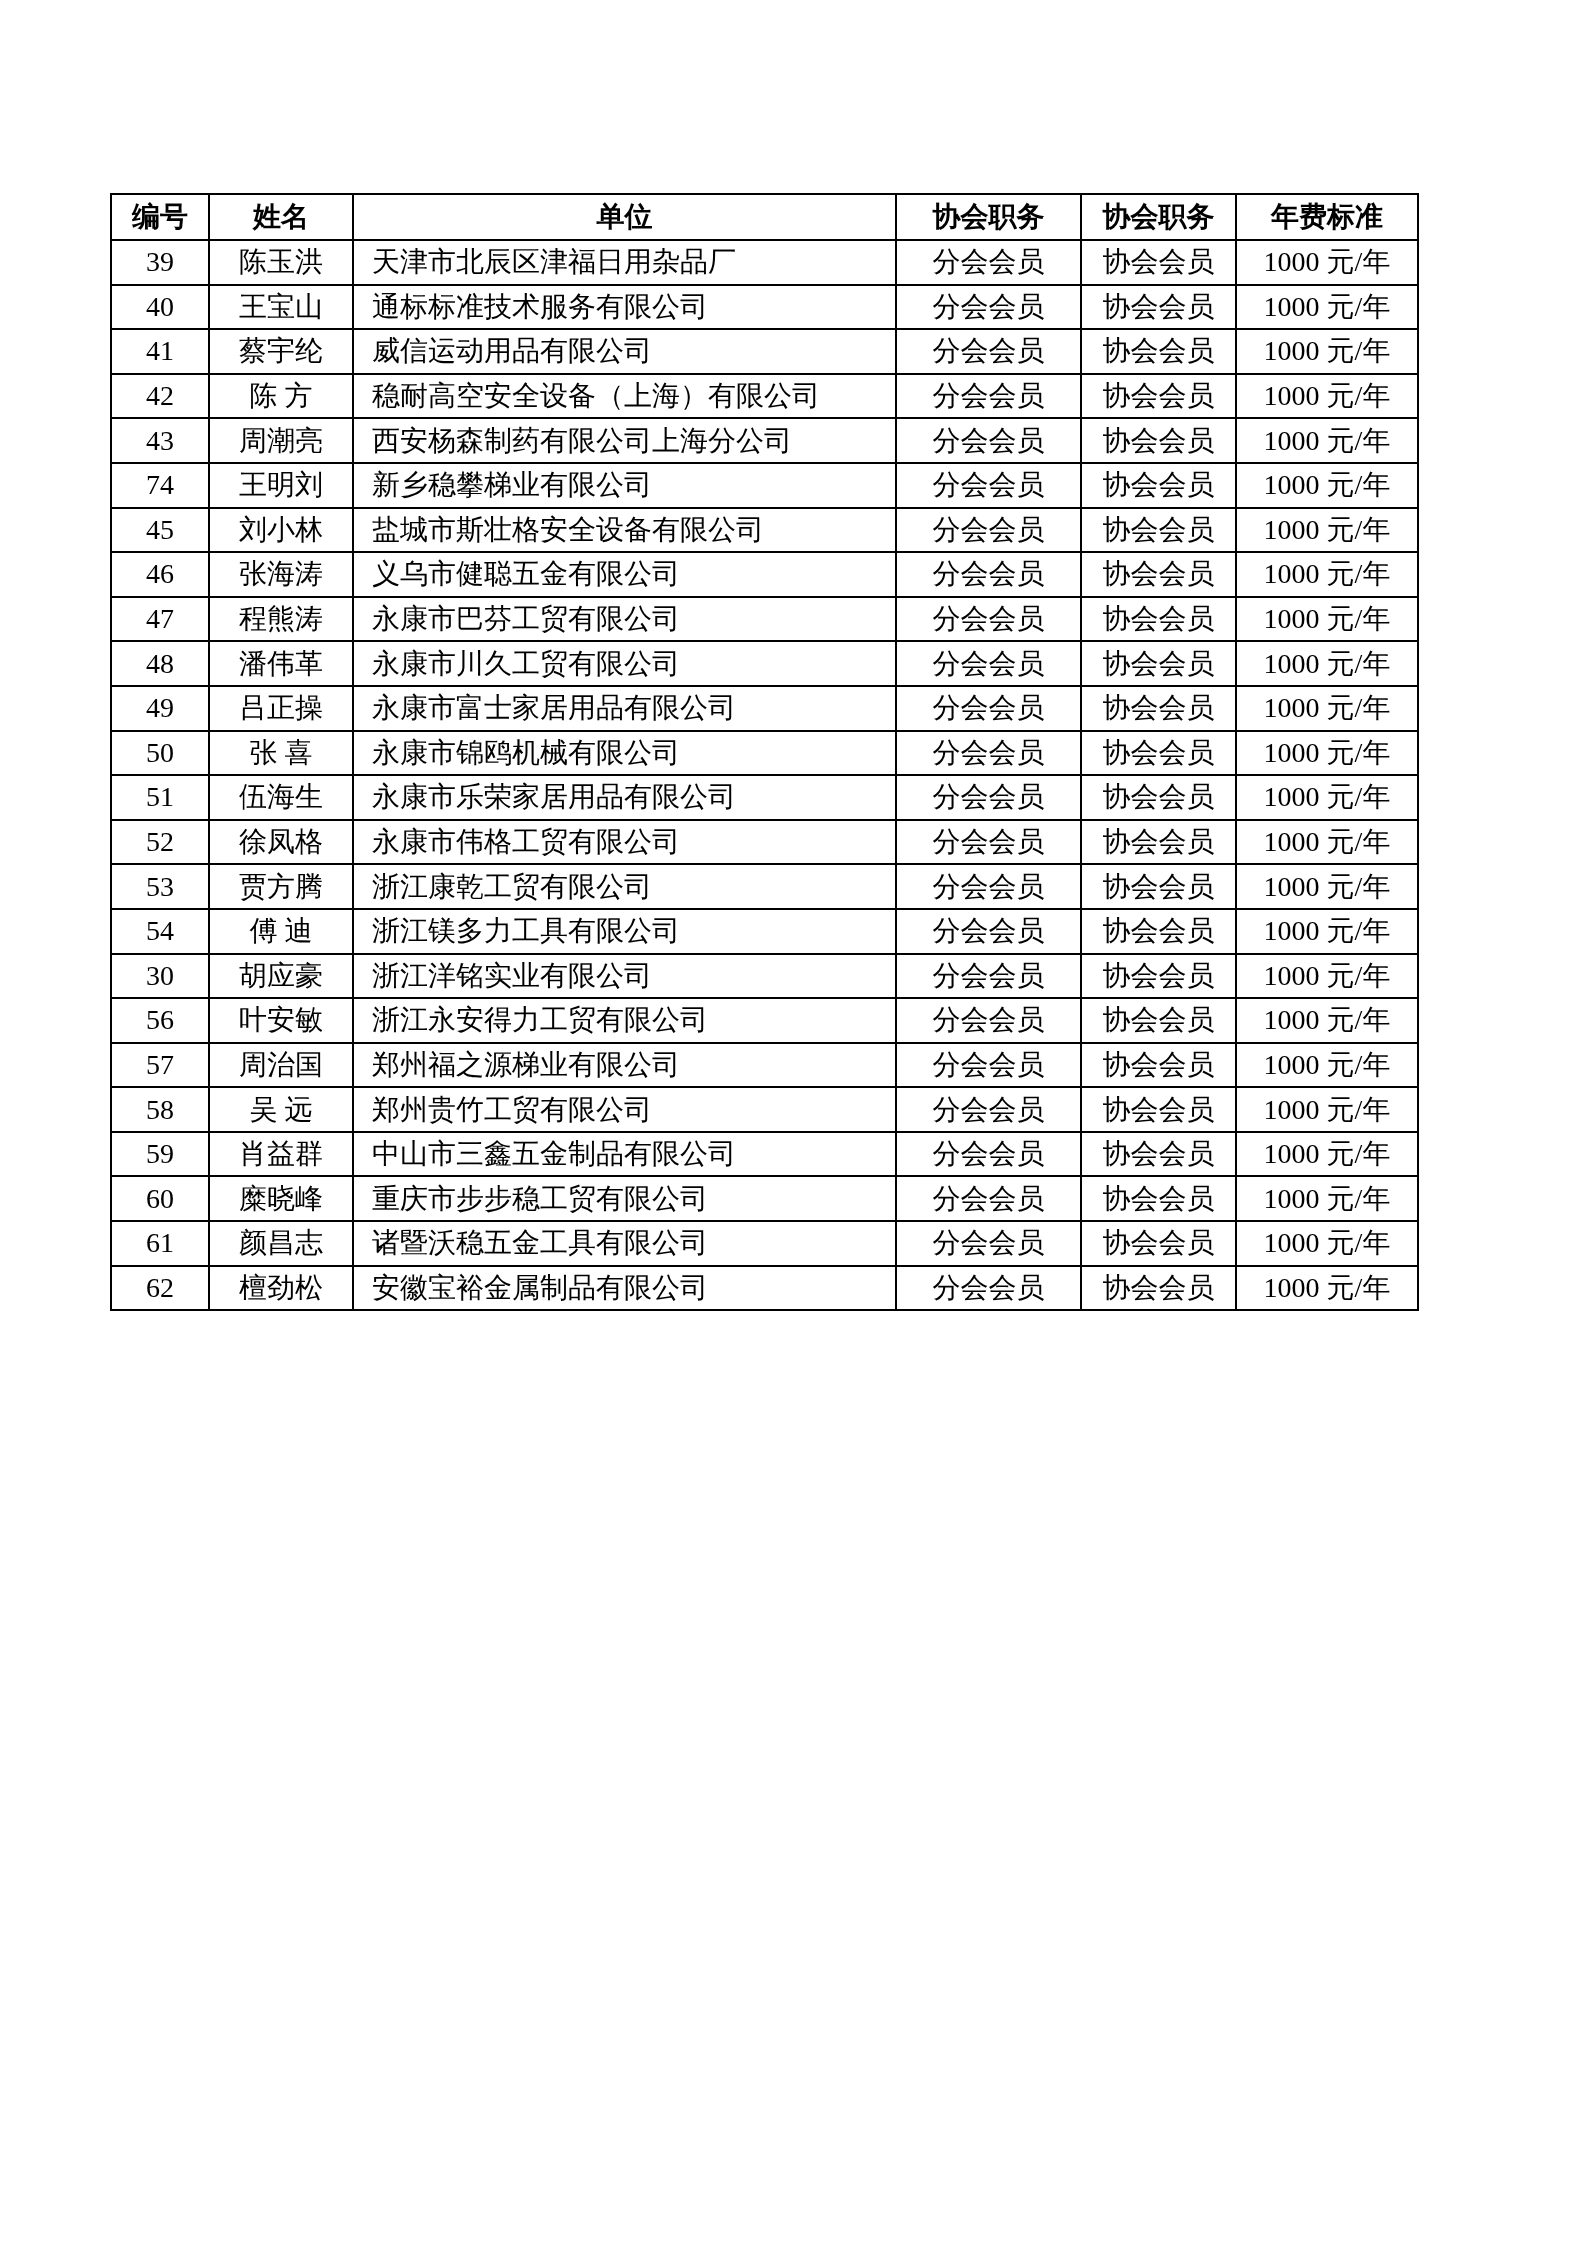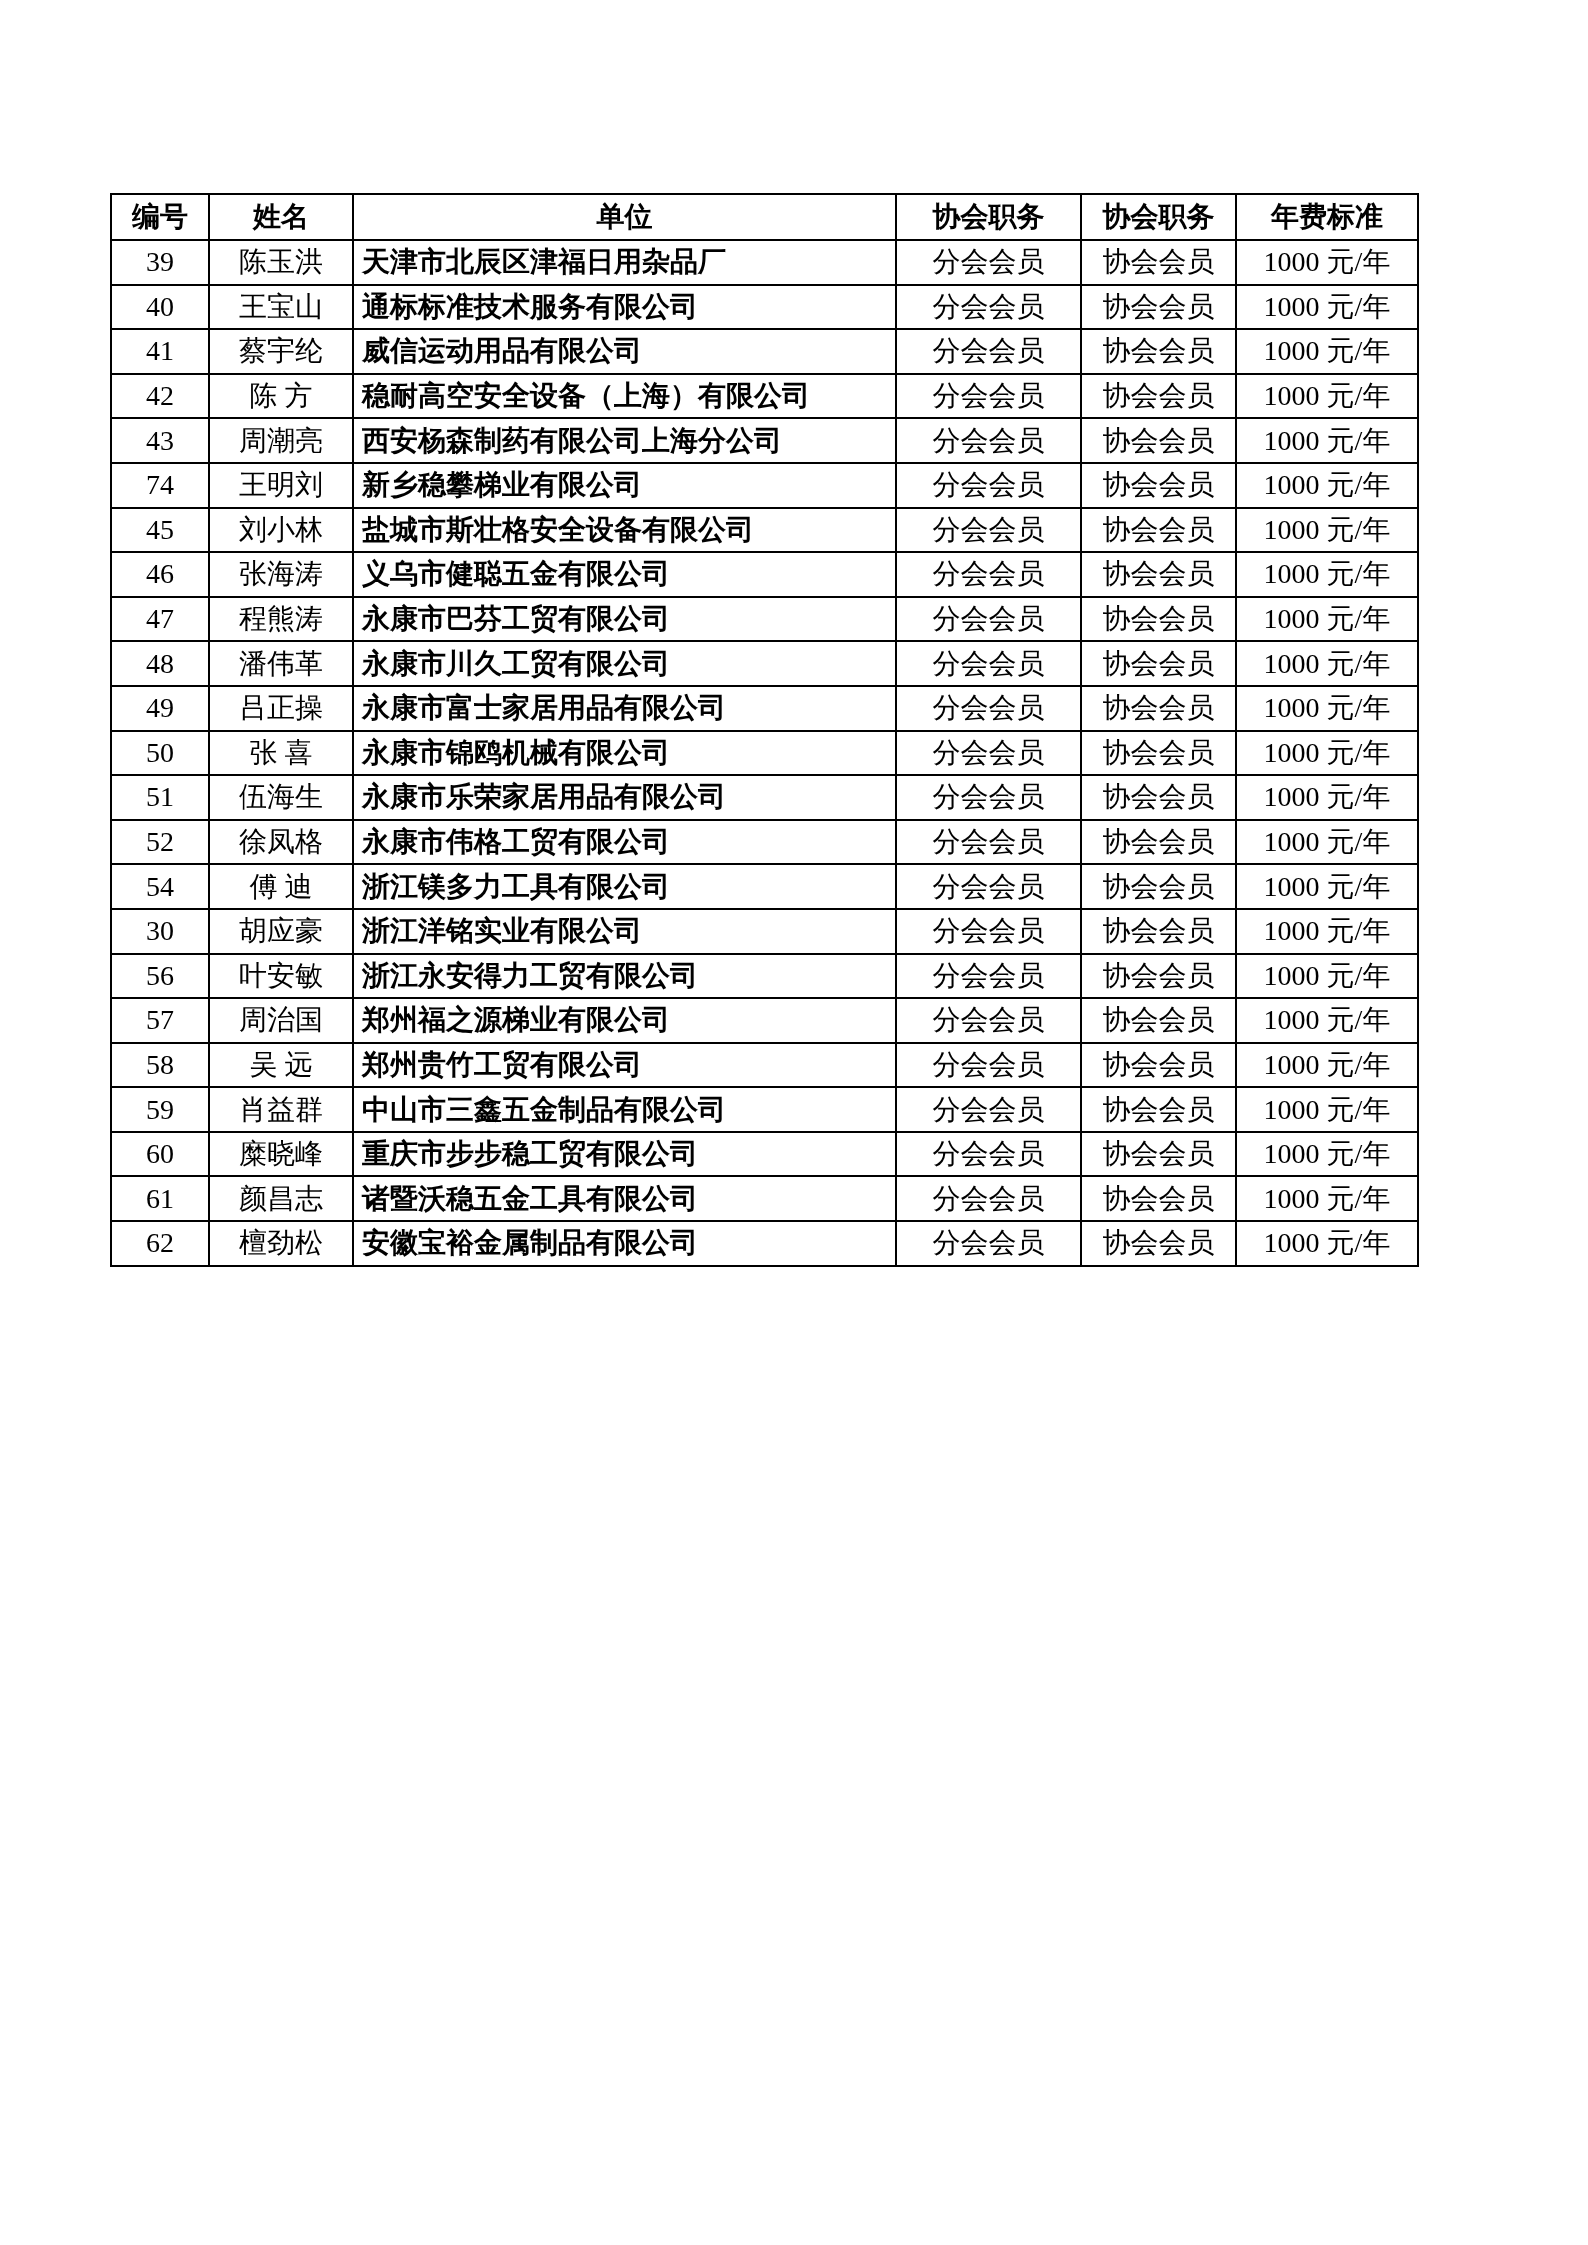--- a/index.html
+++ b/index.html
@@ -44,22 +44,21 @@
   table.member-table th {
     font-weight: bold;
     height: 44px;
   }
   table.member-table td {
     height: 42.6px;
   }
   
   table.member-table td.c2 {
     text-align: left;
-    padding-left: 8px;
-    font-weight: bold;
+    padding-left: 18px;
   }
   col.col-no      { width: 98px; }
   col.col-name    { width: 144px; }
   col.col-company { width: 543px; }
   col.col-branch  { width: 185px; }
   col.col-assoc   { width: 155px; }
   col.col-fee     { width: 182px; }
 </style>
 </head>
 <body>
@@ -191,20 +190,28 @@
         </tr>
         <tr>
           <td class="c0">52</td>
           <td class="c1">徐凤格</td>
           <td class="c2">永康市伟格工贸有限公司</td>
           <td class="c3">分会会员</td>
           <td class="c4">协会会员</td>
           <td class="c5">1000 元/年</td>
         </tr>
         <tr>
+          <td class="c0">53</td>
+          <td class="c1">贾方腾</td>
+          <td class="c2">浙江康乾工贸有限公司</td>
+          <td class="c3">分会会员</td>
+          <td class="c4">协会会员</td>
+          <td class="c5">1000 元/年</td>
+        </tr>
+        <tr>
           <td class="c0">54</td>
           <td class="c1">傅 迪</td>
           <td class="c2">浙江镁多力工具有限公司</td>
           <td class="c3">分会会员</td>
           <td class="c4">协会会员</td>
           <td class="c5">1000 元/年</td>
         </tr>
         <tr>
           <td class="c0">30</td>
           <td class="c1">胡应豪</td>

